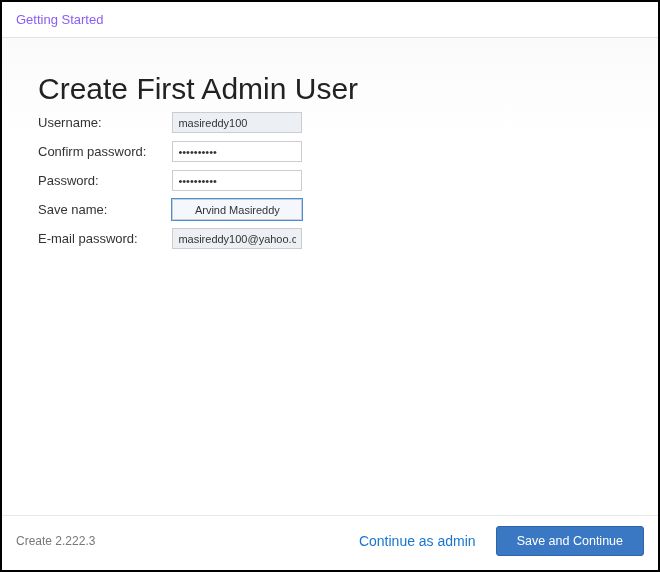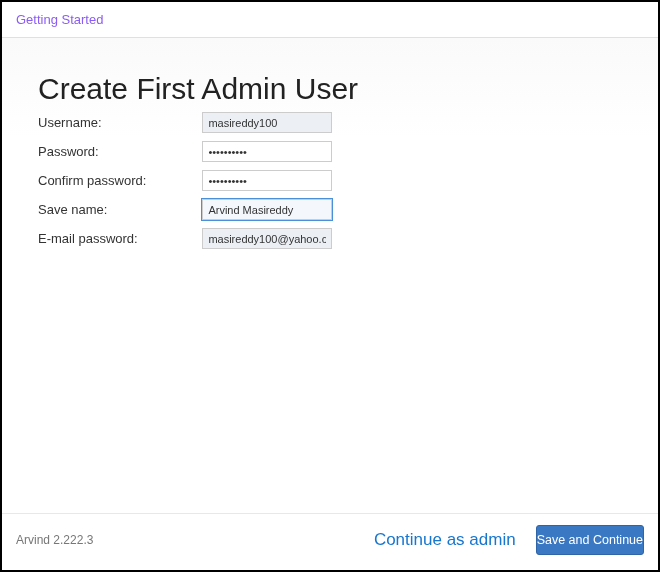--- a/index.html
+++ b/index.html
@@ -51,25 +51,25 @@
       min-width: 100px;
     }
     .form-input {
       width: 130px;
       height: 21px;
       padding: 6px 5px;
       font-size: 11px;
       border: 1px solid #ccc;
       background: #ecf0f5;
       color: #333;
-      margin-left: 30px;
     }
     .form-input.focused {
       outline: 1px solid #4a90d9;
       background: #f4f8fc;
+      text-align: center;
     }
     .form-input.white {
       background: #fff;
     }
     .footer {
       display: flex;
       align-items: center;
       justify-content: space-between;
       padding: 10px 14px 14px 14px;
       border-top: 1px solid #e8e8e8;
@@ -77,35 +77,35 @@
     .version {
       font-size: 12px;
       color: #777;
     }
     .footer-actions {
       display: flex;
       align-items: center;
       gap: 16px;
     }
     .link-btn {
-      font-size: 17px;
+      font-size: 14px;
       color: #1776cf;
       background: none;
       border: none;
       cursor: pointer;
       padding: 6px 4px;
       text-align: center;
     }
     .primary-btn {
       font-size: 12.5px;
       color: #fff;
       background: #3b78c4;
       border: 1px solid #2f64a8;
       border-radius: 3px;
-      padding: 7px 0;
+      padding: 7px 20px;
       cursor: pointer;
     }
   </style>
 </head>
 <body>
 
 <div class="header">
   <span>Getting Started</span>
 </div>
 <div class="divider"></div>
@@ -113,38 +113,38 @@
 <div class="content">
   <h1 class="title">Create First Admin User</h1>
 
   <table class="form-table">
     <tbody>
         <tr>
       <td class="label-cell">Username:</td>
       <td><input class="form-input" type="text" value="masireddy100" style=""></td>
     </tr>
     <tr>
-      <td class="label-cell">Password:</td>
+      <td class="label-cell">Confirm password:</td>
       <td><input class="form-input white" type="password" value="••••••••••" style=""></td>
     </tr>
     <tr>
-      <td class="label-cell">Confirm password:</td>
+      <td class="label-cell">Password:</td>
       <td><input class="form-input white" type="password" value="••••••••••" style=""></td>
     </tr>
     <tr>
       <td class="label-cell">Save name:</td>
       <td><input class="form-input focused" type="text" value="Arvind Masireddy" style=""></td>
     </tr>
     <tr>
       <td class="label-cell">E-mail password:</td>
       <td><input class="form-input" type="text" value="masireddy100@yahoo.com" style=""></td>
     </tr>
   </tbody>
     </table>
 </div>
 
 <div class="footer">
-  <span class="version">Arvind 2.222.3</span>
+  <span class="version">Create 2.222.3</span>
   <div class="footer-actions">
     <button class="link-btn">Continue as admin</button>
     <button class="primary-btn">Save and Continue</button>
   </div>
 </div>
 
 </body></html>

